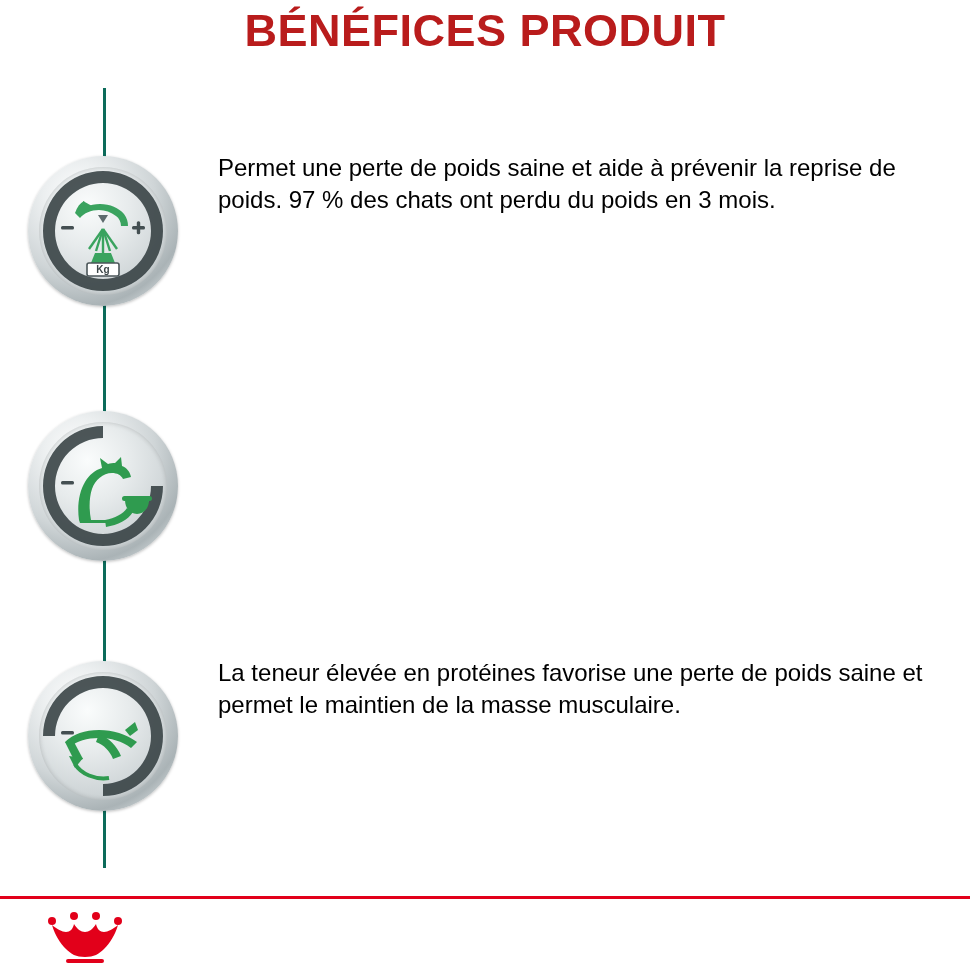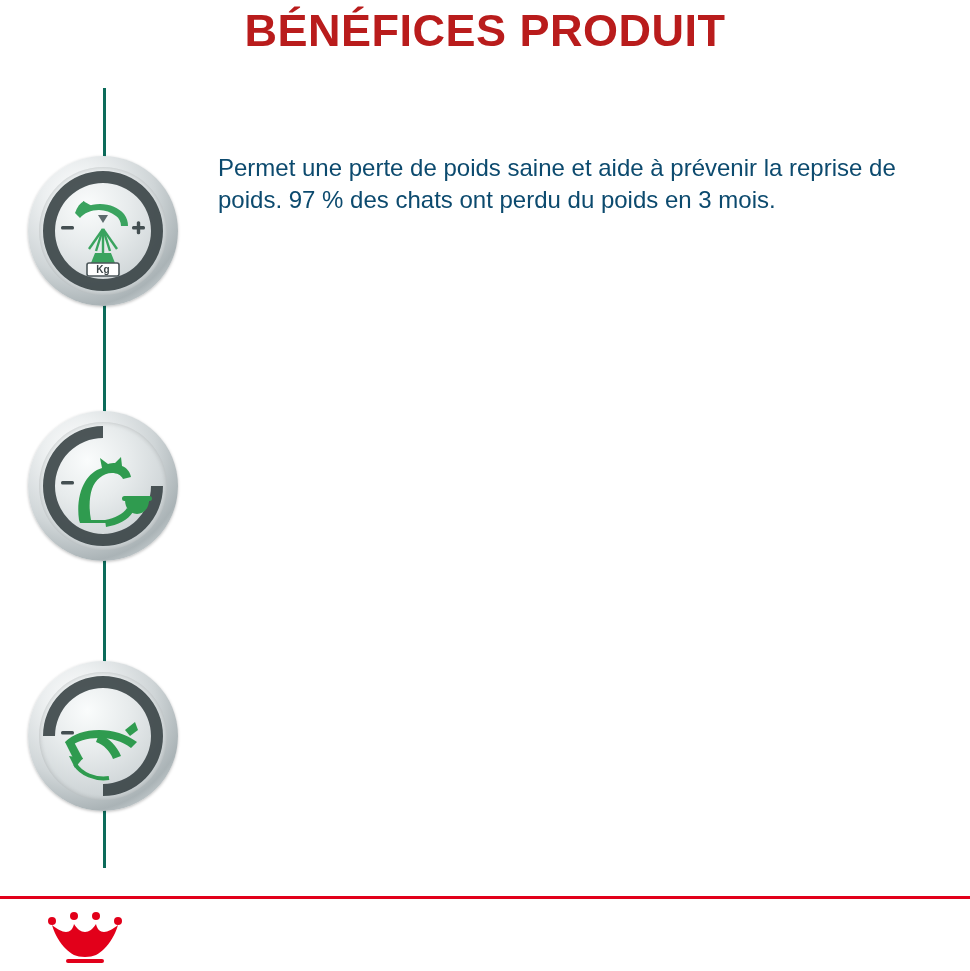--- a/index.html
+++ b/index.html
@@ -88,21 +88,21 @@
   .benefit-title {
     font-size: 30px;
     font-weight: bold;
     color: #12806c;
     letter-spacing: 0.4px;
     line-height: 1.15;
     margin: 0 0 6px 0;
   }
   .benefit-desc {
     font-size: 24px;
-    color: #0c4a6e;
+    color: #000000;
     line-height: 1.32;
     margin: 0;
     max-width: 738px;
   }
 
   
   .footer {
     position: absolute;
     left: 0;
     bottom: 0;
@@ -218,20 +218,21 @@
       <g stroke="#2f9b4f" stroke-width="4" fill="none">
         <path d="M36 92 c6 10 20 16 34 14"></path>
       </g>
       <polygon points="36,96 30,84 44,86" fill="#2f9b4f"></polygon>
       <g fill="#444f52">
         <rect x="22" y="59" width="13" height="3.4" rx="1.5"></rect>
       </g>
     </svg>
   </div>
   <div class="benefit-text">
+    <p class="benefit-desc">La teneur élevée en protéines favorise une perte de poids saine et permet le maintien de la masse musculaire.</p>
   </div>
 </div>
 
 <div class="footer-rule"></div>
 <div class="footer">
   <div class="crown">
     <svg viewBox="0 0 74 56" xmlns="http://www.w3.org/2000/svg">
       <g fill="#e2001a">
         <path d="M4 18 c3 10 8 18 14 24 c5 5 10 8 19 8 c9 0 14-3 19-8 c6-6 11-14 14-24
                  c-5 4-10 7-14 7 c-4 0-7-3-8-8 c-3 5-7 8-11 8 c-4 0-8-3-11-8 c-1 5-4 8-8 8

